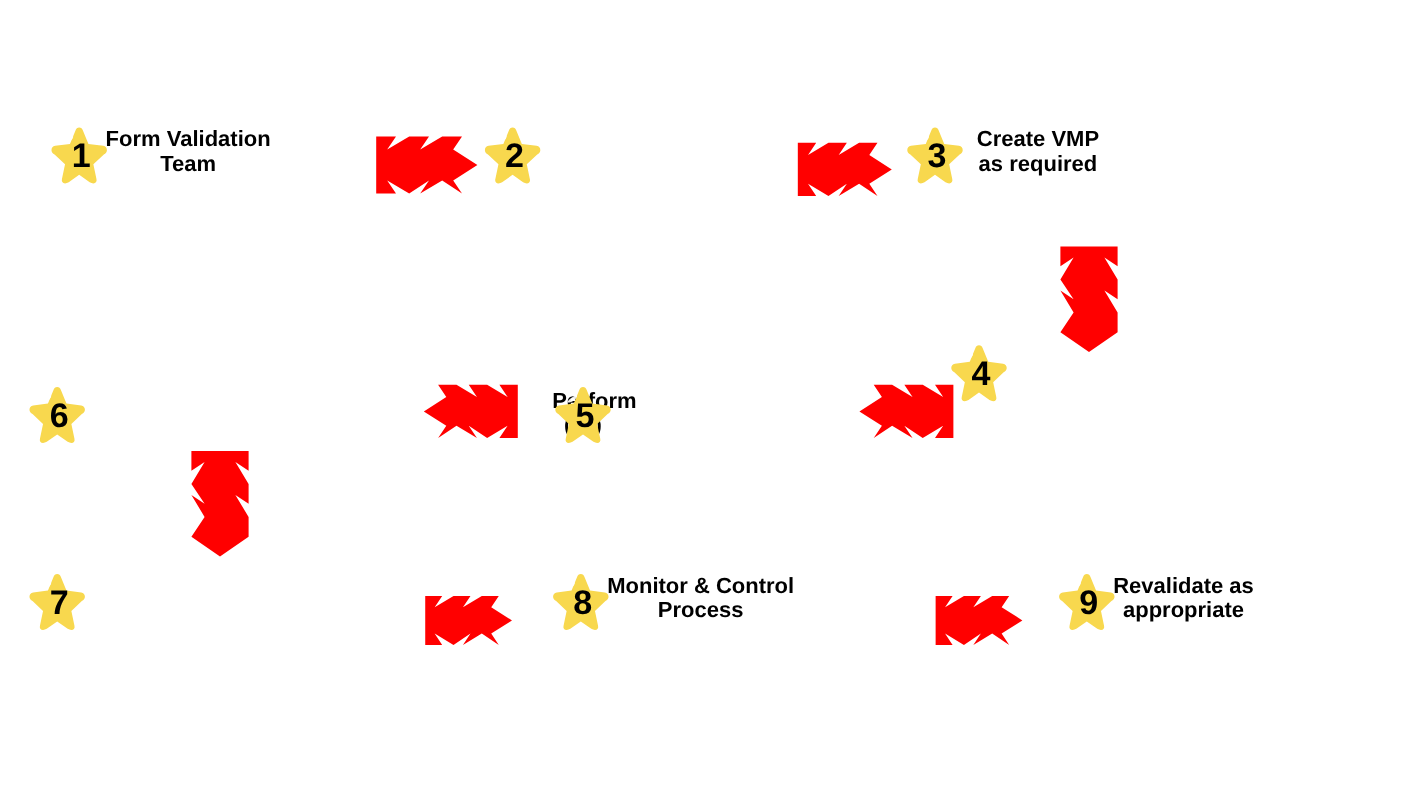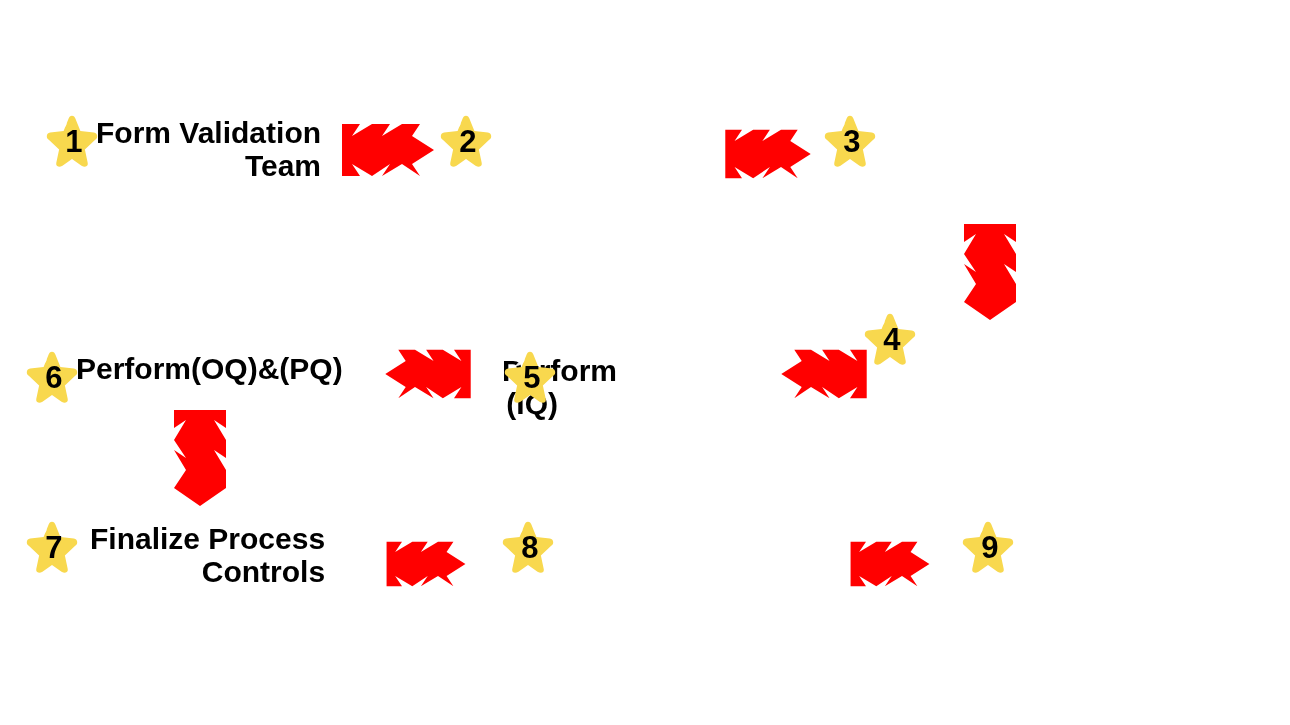--- a/index.html
+++ b/index.html
@@ -51,25 +51,25 @@
     font-size: 31px;
     font-weight: bold;
     color: #000000;
     line-height: 1;
     padding-left: 3px;
     padding-top: 1px;
     box-sizing: border-box;
     letter-spacing: -0.5px;
   }
   .step-label {
-    font-size: 30px;
+    font-size: 20px;
     font-weight: bold;
     color: #000000;
     line-height: 1.1;
-    text-align: right;
+    text-align: center;
     white-space: pre-line;
     padding-top: 4px;
   }
   .step.tight .star-wrap { margin-right: -4px; }
   .step.gap .star-wrap { margin-right: 10px; }
 
   
   .step.stacked { flex-direction: row; align-items: flex-start; }
   .step.stacked .star-wrap { margin-top: -18px; margin-right: 4px; }
 
@@ -131,20 +131,22 @@
     <div class="star-wrap">
       <svg class="star-svg" viewBox="0 0 100 96">
         <path d="M50 3 C53 3 55 5 56 8 L65 30 L89 33 C93 34 95 36 95 40 C95 43 93 45 90 47
                  L73 63 L78 87 C79 91 77 94 73 94 C71 94 69 93 67 92 L50 80 L33 92
                  C31 93 29 94 27 94 C23 94 21 91 22 87 L27 63 L10 47 C7 45 5 43 5 40
                  C5 36 7 34 11 33 L35 30 L44 8 C45 5 47 3 50 3 Z" fill="#F8D84E"></path>
         <path d="M24 28 C28 22 34 18 40 16 C41 19 39 22 35 25 C31 28 27 29 24 28 Z" fill="#FFFFFF" opacity="0.92"></path>
       </svg>
       <div class="star-num">3</div>
     </div>
+    <div class="step-label">Create VMP
+as required</div>
   </div>
 
   <div class="arrow" style="left:962px; top:222px;">
     <svg width="56" height="100" viewBox="0 0 56 100">
       <path class="arrow-body" d="M2 2 L54 2 L54 20 L42 12 L54 32 L54 50 L42 42 L54 62 L54 80 L28 98
                L2 80 L14 62 L2 42 L14 50 L2 32 L14 12 L2 20 Z"></path>
     </svg>
   </div>
 
   <div class="step stacked" style="left:862px; top:330px; width:230px;">
@@ -192,78 +194,79 @@
     <div class="star-wrap">
       <svg class="star-svg" viewBox="0 0 100 96">
         <path d="M50 3 C53 3 55 5 56 8 L65 30 L89 33 C93 34 95 36 95 40 C95 43 93 45 90 47
                  L73 63 L78 87 C79 91 77 94 73 94 C71 94 69 93 67 92 L50 80 L33 92
                  C31 93 29 94 27 94 C23 94 21 91 22 87 L27 63 L10 47 C7 45 5 43 5 40
                  C5 36 7 34 11 33 L35 30 L44 8 C45 5 47 3 50 3 Z" fill="#F8D84E"></path>
         <path d="M24 28 C28 22 34 18 40 16 C41 19 39 22 35 25 C31 28 27 29 24 28 Z" fill="#FFFFFF" opacity="0.92"></path>
       </svg>
       <div class="star-num">6</div>
     </div>
-    <div class="step-label">Perform(OQ)&amp;(PQ)</div>
   </div>
 
   <div class="arrow" style="left:172px; top:408px;">
     <svg width="56" height="100" viewBox="0 0 56 100">
       <path class="arrow-body" d="M2 2 L54 2 L54 20 L42 12 L54 32 L54 50 L42 42 L54 62 L54 80 L28 98
                L2 80 L14 62 L2 42 L14 50 L2 32 L14 12 L2 20 Z"></path>
     </svg>
   </div>
 
   <div class="step gap" style="left:24px; top:518px; width:320px;">
     <div class="star-wrap">
       <svg class="star-svg" viewBox="0 0 100 96">
         <path d="M50 3 C53 3 55 5 56 8 L65 30 L89 33 C93 34 95 36 95 40 C95 43 93 45 90 47
                  L73 63 L78 87 C79 91 77 94 73 94 C71 94 69 93 67 92 L50 80 L33 92
                  C31 93 29 94 27 94 C23 94 21 91 22 87 L27 63 L10 47 C7 45 5 43 5 40
                  C5 36 7 34 11 33 L35 30 L44 8 C45 5 47 3 50 3 Z" fill="#F8D84E"></path>
         <path d="M24 28 C28 22 34 18 40 16 C41 19 39 22 35 25 C31 28 27 29 24 28 Z" fill="#FFFFFF" opacity="0.92"></path>
       </svg>
       <div class="star-num">7</div>
     </div>
-    <div class="step-label">Finalize Process
-Controls</div>
   </div>
 
   <div class="arrow" style="left:378px; top:540px;">
     <svg width="96" height="48" viewBox="0 0 96 56">
       <path class="arrow-body" d="M2 2 L20 2 L12 14 L32 2 L50 2 L42 14 L62 2 L80 2 L72 14 L94 28
                L72 42 L80 54 L62 42 L42 54 L50 42 L32 54 L12 42 L20 54 L2 54 Z"></path>
     </svg>
   </div>
 
   <div class="step tight" style="left:500px; top:518px; width:340px;">
     <div class="star-wrap">
       <svg class="star-svg" viewBox="0 0 100 96">
         <path d="M50 3 C53 3 55 5 56 8 L65 30 L89 33 C93 34 95 36 95 40 C95 43 93 45 90 47
                  L73 63 L78 87 C79 91 77 94 73 94 C71 94 69 93 67 92 L50 80 L33 92
                  C31 93 29 94 27 94 C23 94 21 91 22 87 L27 63 L10 47 C7 45 5 43 5 40
                  C5 36 7 34 11 33 L35 30 L44 8 C45 5 47 3 50 3 Z" fill="#F8D84E"></path>
         <path d="M24 28 C28 22 34 18 40 16 C41 19 39 22 35 25 C31 28 27 29 24 28 Z" fill="#FFFFFF" opacity="0.92"></path>
       </svg>
       <div class="star-num">8</div>
     </div>
+    <div class="step-label">Monitor &amp; Control
+Process</div>
   </div>
 
   <div class="arrow" style="left:842px; top:540px;">
     <svg width="96" height="48" viewBox="0 0 96 56">
       <path class="arrow-body" d="M2 2 L20 2 L12 14 L32 2 L50 2 L42 14 L62 2 L80 2 L72 14 L94 28
                L72 42 L80 54 L62 42 L42 54 L50 42 L32 54 L12 42 L20 54 L2 54 Z"></path>
     </svg>
   </div>
 
   <div class="step tight" style="left:960px; top:518px; width:300px;">
     <div class="star-wrap">
       <svg class="star-svg" viewBox="0 0 100 96">
         <path d="M50 3 C53 3 55 5 56 8 L65 30 L89 33 C93 34 95 36 95 40 C95 43 93 45 90 47
                  L73 63 L78 87 C79 91 77 94 73 94 C71 94 69 93 67 92 L50 80 L33 92
                  C31 93 29 94 27 94 C23 94 21 91 22 87 L27 63 L10 47 C7 45 5 43 5 40
                  C5 36 7 34 11 33 L35 30 L44 8 C45 5 47 3 50 3 Z" fill="#F8D84E"></path>
         <path d="M24 28 C28 22 34 18 40 16 C41 19 39 22 35 25 C31 28 27 29 24 28 Z" fill="#FFFFFF" opacity="0.92"></path>
       </svg>
       <div class="star-num">9</div>
     </div>
+    <div class="step-label">Revalidate as
+appropriate</div>
   </div>
 
 </div>
 
 </body></html>

